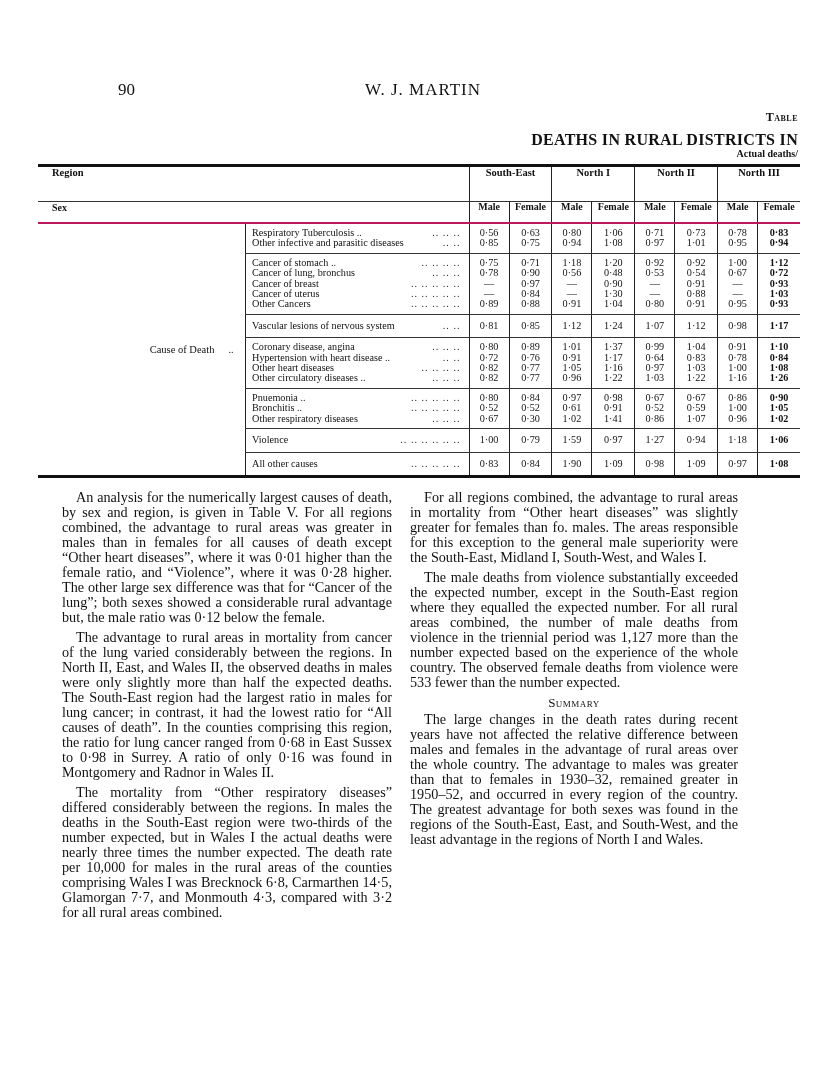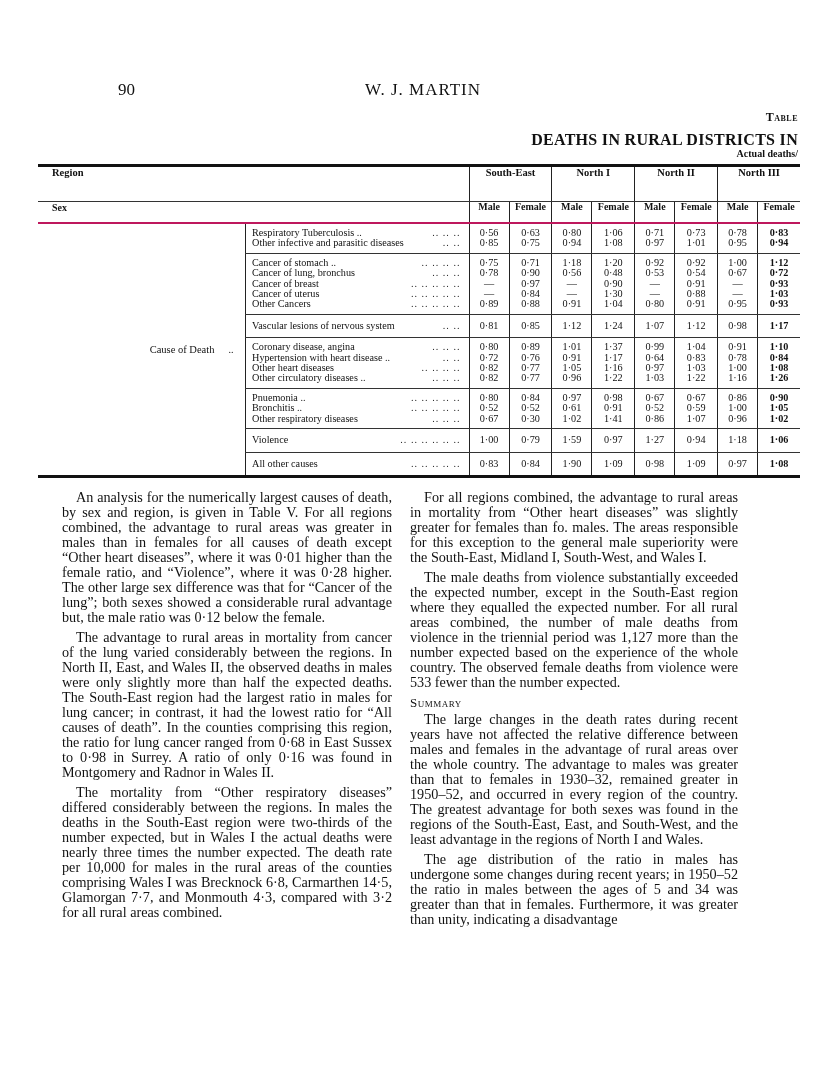--- a/index.html
+++ b/index.html
@@ -28,21 +28,21 @@
   .cause-list { line-height: 10.4px; font-size: 10.2px; padding-left: 6px !important; width: 232px; }
   .cause-item { display: flex; white-space: nowrap; }
   .cause-item .txt { flex: 0 0 auto; }
   .cause-item .dots { flex: 1 1 auto; text-align: right; letter-spacing: 1px; padding-right: 8px; }
   .group-single td { padding-top: 6px !important; padding-bottom: 6px !important; }
 
   .col { position: absolute; top: 490px; width: 330px; font-size: 14.2px; line-height: 15px; text-align: justify; }
   .col.left { left: 62px; }
   .col.right { left: 410px; width: 328px; }
   .col p { margin: 0 0 5px 0; text-indent: 14px; }
-  .section-head { font-variant: small-caps; font-size: 13px; margin: 4px 0 2px 0; letter-spacing: 0.5px; }
+  .section-head { text-align: center; font-variant: small-caps; font-size: 13px; margin: 4px 0 2px 0; letter-spacing: 0.5px; }
 </style>
 </head>
 <body>
 
 <div class="page-num">90</div>
 <div class="running-head">W. J. MARTIN</div>
 
 <div class="table-label">Table</div>
 <div class="table-title">DEATHS IN RURAL DISTRICTS IN</div>
 <div class="table-subtitle">Actual deaths/</div>
@@ -419,14 +419,13 @@
   <p>An analysis for the numerically largest causes of death, by sex and region, is given in Table V. For all regions combined, the advantage to rural areas was greater in males than in females for all causes of death except “Other heart diseases”, where it was 0·01 higher than the female ratio, and “Violence”, where it was 0·28 higher. The other large sex difference was that for “Cancer of the lung”; both sexes showed a considerable rural advantage but, the male ratio was 0·12 below the female.</p>
   <p>The advantage to rural areas in mortality from cancer of the lung varied considerably between the regions. In North II, East, and Wales II, the observed deaths in males were only slightly more than half the expected deaths. The South-East region had the largest ratio in males for lung cancer; in contrast, it had the lowest ratio for “All causes of death”. In the counties comprising this region, the ratio for lung cancer ranged from 0·68 in East Sussex to 0·98 in Surrey. A ratio of only 0·16 was found in Montgomery and Radnor in Wales II.</p>
   <p>The mortality from “Other respiratory diseases” differed considerably between the regions. In males the deaths in the South-East region were two-thirds of the number expected, but in Wales I the actual deaths were nearly three times the number expected. The death rate per 10,000 for males in the rural areas of the counties comprising Wales I was Brecknock 6·8, Carmarthen 14·5, Glamorgan 7·7, and Monmouth 4·3, compared with 3·2 for all rural areas combined.</p>
 </div>
 
 <div class="col right">
   <p>For all regions combined, the advantage to rural areas in mortality from “Other heart diseases” was slightly greater for females than fo. males. The areas responsible for this exception to the general male superiority were the South-East, Midland I, South-West, and Wales I.</p>
   <p>The male deaths from violence substantially exceeded the expected number, except in the South-East region where they equalled the expected number. For all rural areas combined, the number of male deaths from violence in the triennial period was 1,127 more than the number expected based on the experience of the whole country. The observed female deaths from violence were 533 fewer than the number expected.</p>
   <div class="section-head">Summary</div>
   <p>The large changes in the death rates during recent years have not affected the relative difference between males and females in the advantage of rural areas over the whole country. The advantage to males was greater than that to females in 1930–32, remained greater in 1950–52, and occurred in every region of the country. The greatest advantage for both sexes was found in the regions of the South-East, East, and South-West, and the least advantage in the regions of North I and Wales.</p>
-  <p>The age distribution of the ratio in males has undergone some changes during recent years; in 1950–52 the ratio in males between the ages of 5 and 34 was greater than that in females. Furthermore, it was greater than unity, indicating a disadvantage</p>
 </div>
 
 </body></html>

